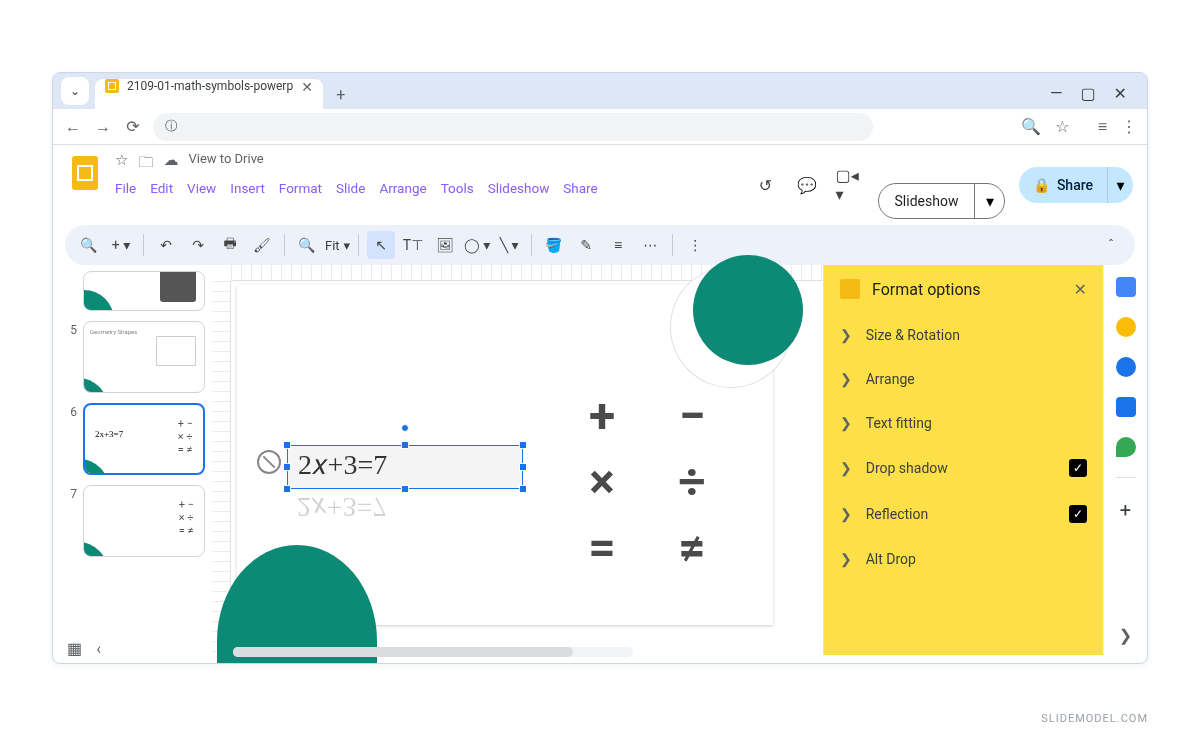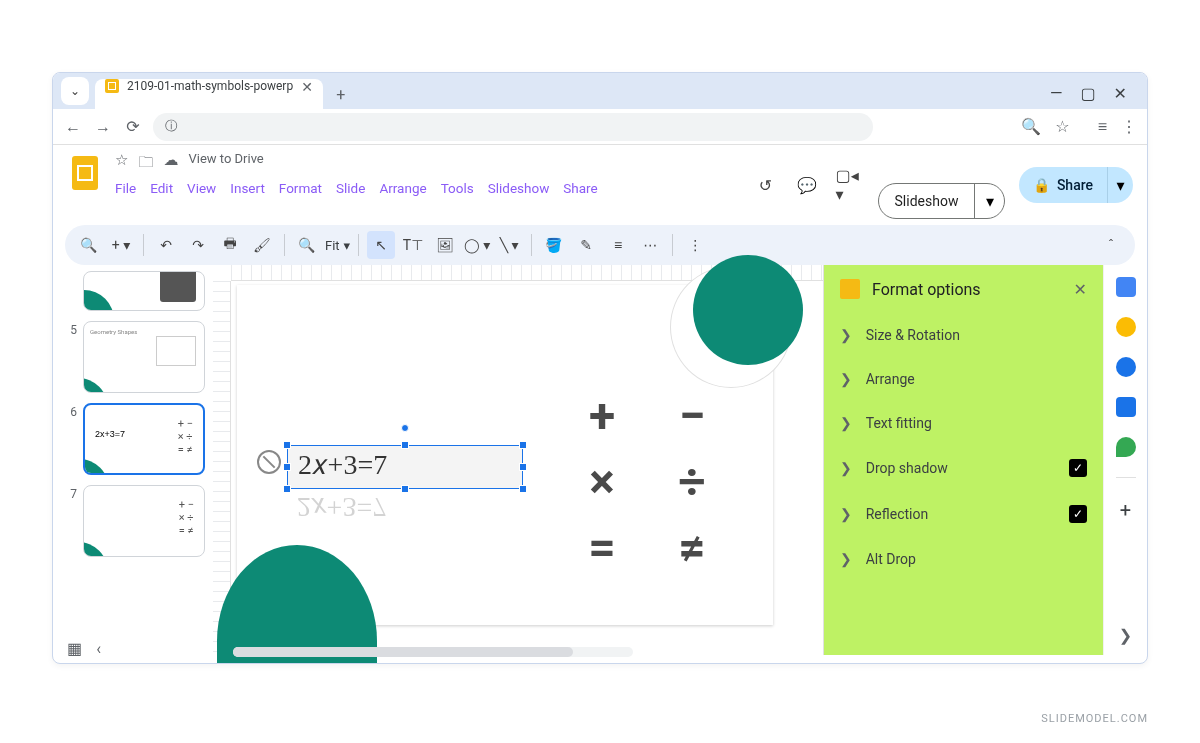--- a/index.html
+++ b/index.html
@@ -60,21 +60,21 @@
   .slide .corner-bl{position:absolute;bottom:-40px;left:-20px;width:160px;height:120px;background:#0d8a75;border-radius:50% 50% 0 0/80% 80% 0 0;}
   .equation-sel{position:absolute;top:160px;left:50px;width:236px;height:44px;border:1.5px solid #1a73e8;background:rgba(210,210,210,0.25);}
   .sel-handle{position:absolute;width:8px;height:8px;background:#1a73e8;border:1px solid #fff;}
   .eq-text{font-family:"Times New Roman",serif;font-size:28px;color:#333;padding:3px 10px;}
   .eq-reflection{position:absolute;top:205px;left:60px;font-family:"Times New Roman",serif;font-size:28px;color:#b0b0b0;transform:scaleY(-1);opacity:0.55;filter:blur(0.5px);}
   .math-grid{position:absolute;top:100px;left:330px;display:grid;grid-template-columns:70px 70px;grid-template-rows:60px 60px 60px;gap:6px 20px;font-size:48px;color:#4a4a4a;font-weight:700;}
   .math-grid div{display:flex;align-items:center;justify-content:center;}
   .do-not{position:absolute;top:165px;left:20px;width:24px;height:24px;border:2px solid #888;border-radius:50%;}
   .do-not::after{content:"";position:absolute;left:2px;right:2px;top:9px;height:2px;background:#888;transform:rotate(45deg);}
   
-  .format-panel{width:280px;border-left:1px solid #e0e0e0;background:#bef264;padding:0;}
+  .format-panel{width:280px;border-left:1px solid #e0e0e0;background:#fde047;padding:0;}
   .fp-header{display:flex;align-items:center;gap:12px;padding:14px 16px;}
   .fp-icon{width:20px;height:20px;background:#f5ba14;border-radius:2px;position:relative;}
   .fp-title{font-size:16px;color:#202124;flex:1;}
   .fp-close{color:#5f6368;font-size:16px;}
   .fp-row{display:flex;align-items:center;padding:14px 16px;gap:14px;font-size:14px;color:#3c4043;}
   .fp-chev{color:#5f6368;}
   .fp-check{margin-left:auto;width:18px;height:18px;background:#000;border-radius:3px;color:#fff;display:flex;align-items:center;justify-content:center;font-size:12px;}
   
   .rail{width:44px;background:#fff;border-left:1px solid #f0f0f0;display:flex;flex-direction:column;align-items:center;padding-top:12px;gap:20px;}
   .rail-icn{width:20px;height:20px;border-radius:4px;}
@@ -205,21 +205,21 @@
         <div class="fs-num">5</div>
         <div class="thumb">
           <div style="font-size:6px;color:#888;padding:6px;">Geometry Shapes</div>
           <div style="position:absolute;right:8px;top:14px;width:40px;height:30px;border:1px solid #ccc;"></div>
           <div class="teal-arc" style="bottom:-46px;left:-36px;"></div>
         </div>
       </div>
       <div class="fs-row">
         <div class="fs-num">6</div>
         <div class="thumb selected">
-          <div style="position:absolute;left:10px;top:24px;font-size:9px;font-family:Liberation Sans, sans-serif;">2x+3=7</div>
+          <div style="position:absolute;left:10px;top:24px;font-size:9px;font-family:Liberation Serif, serif;">2x+3=7</div>
           <div style="position:absolute;right:10px;top:12px;font-size:11px;line-height:13px;color:#555;">+ −<br>× ÷<br>= ≠</div>
           <div class="teal-arc" style="bottom:-46px;left:-36px;"></div>
           <div class="teal-arc" style="top:-46px;right:-44px;width:50px;height:50px;"></div>
         </div>
       </div>
       <div class="fs-row">
         <div class="fs-num">7</div>
         <div class="thumb">
           <div style="position:absolute;right:10px;top:12px;font-size:11px;line-height:13px;color:#555;">+ −<br>× ÷<br>= ≠</div>
           <div class="teal-arc" style="bottom:-46px;left:-36px;"></div>

